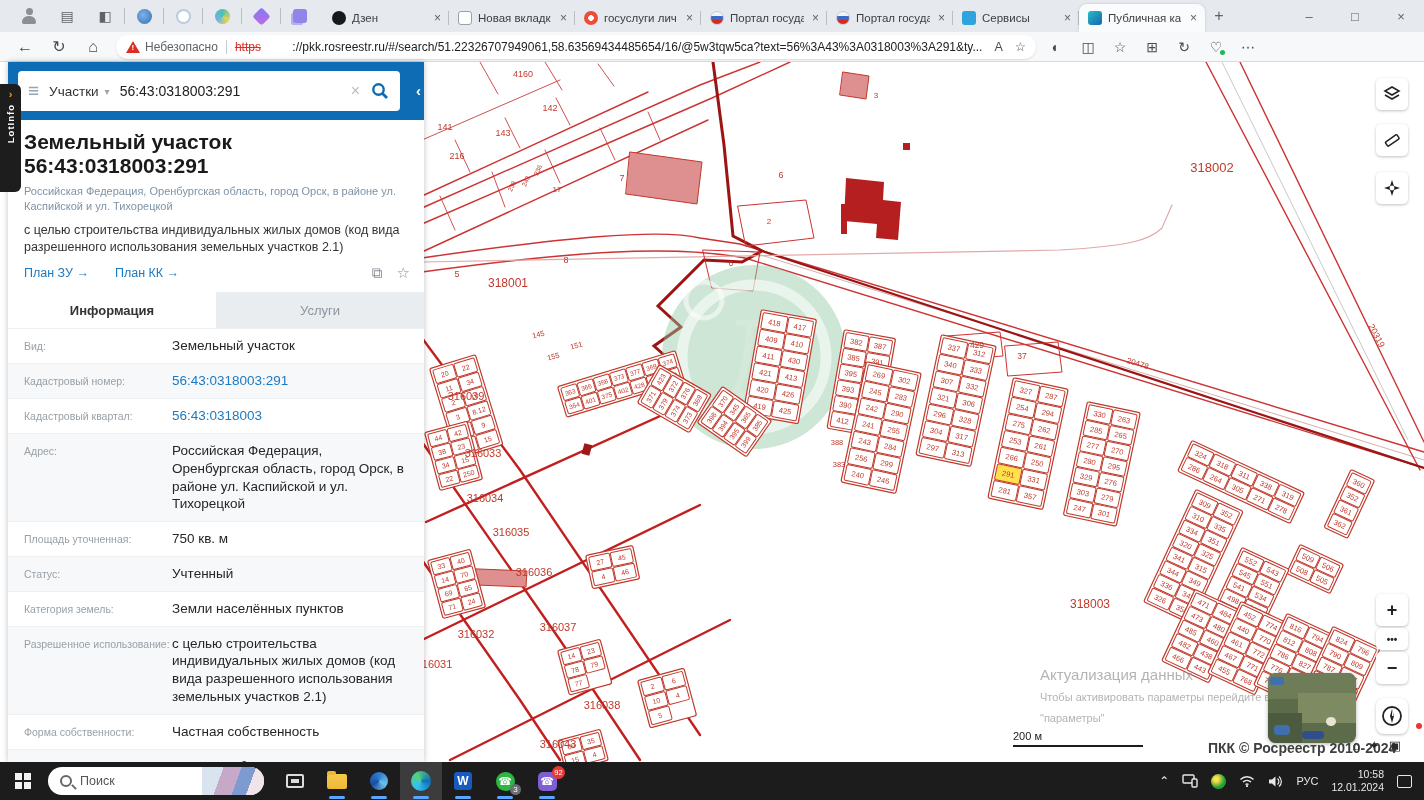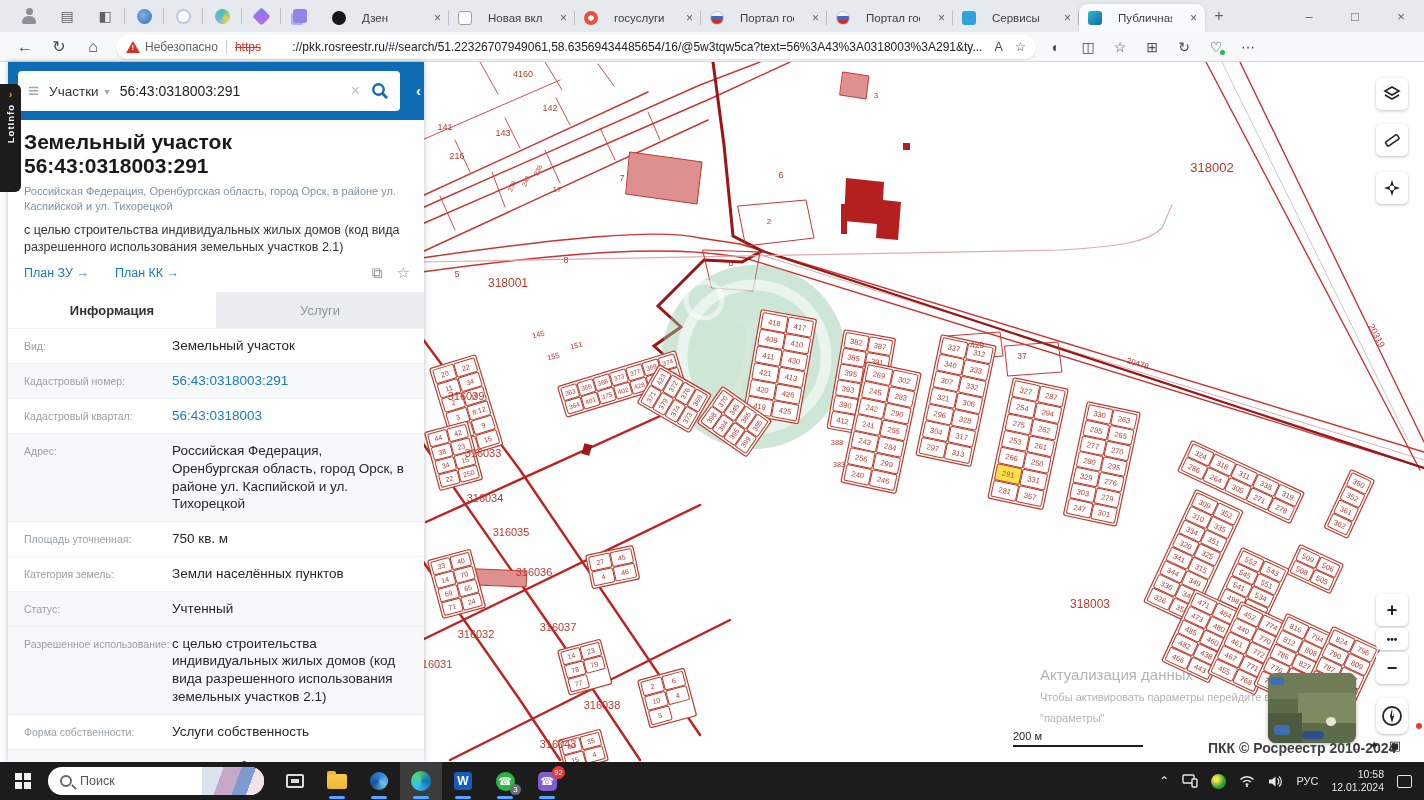--- a/index.html
+++ b/index.html
@@ -16,21 +16,21 @@
   .pi-avatar::before{content:"";position:absolute;left:5px;top:0;width:7px;height:7px;border-radius:50%;background:#8b9096;}
   .pi-avatar::after{content:"";position:absolute;left:1px;top:8px;width:14px;height:8px;border-radius:7px 7px 2px 2px;background:#8b9096;}
   .pi-glyph { font-size:14px; color:#5f6368; }
   .pi-dot { width:15px;height:15px;border-radius:50%; }
   .pi-blue{background:radial-gradient(circle at 40% 40%,#7fb2e8,#2f6fb3);}
   .pi-clock{background:#fff;border:2px solid #b9cbe0;}
   .pi-copilot{background:conic-gradient(#49c0b6,#e8d34d,#6fb3e0,#49c0b6);}
   .pi-gem{width:13px;height:13px;background:linear-gradient(135deg,#7f7bf0,#c06ae8);transform:rotate(45deg);border-radius:3px;}
   .pi-apps{width:14px;height:14px;background:#8f86e8;border-radius:3px;box-shadow:-3px 3px 0 -1px #b4aef2;}
   .tabs { display:flex; align-items:flex-end; height:32px; margin-left:4px; }
-  .tab { width:126px; height:28px; display:flex; align-items:center; gap:16px;
+  .tab { width:126px; height:28px; display:flex; align-items:center; gap:6px;
     padding:0 6px 0 9px; color:#3c4043; font-size:11.5px; position:relative; }
   .tab .sep{position:absolute; right:0; top:7px; width:1px; height:14px; background:#b9bec4;}
   .tab.active { background:#fafbfc; border-radius:8px 8px 0 0; box-shadow:0 0 3px rgba(0,0,0,.15); }
   .tab .title { flex:1; white-space:nowrap; overflow:hidden; }
   .tab .x { color:#5f6368; font-size:12px; padding:0 2px; }
   .fav { width:14px; height:14px; flex:none; border-radius:50%; }
   .fav-dzen{background:#17181a;}
   .fav-newtab{background:#fff;border:1px solid #9aa0a6;border-radius:3px;}
   .fav-gosuslugi{background:radial-gradient(circle at 50% 50%,#fff 28%,#ee4c37 30%);}
   .fav-portal{background:linear-gradient(#f4f4f4 34%,#3a6bc9 34% 67%,#d52b1e 67%);border:1px solid #c6c9cd;}
@@ -1024,35 +1024,35 @@
             <div class="fval link">56:43:0318003</div>
           </div>
           <div class="frow alt">
             <div class="flabel">Адрес:</div>
             <div class="fval">Российская Федерация, Оренбургская область, город Орск, в районе ул. Каспийской и ул. Тихорецкой</div>
           </div>
           <div class="frow">
             <div class="flabel">Площадь уточненная:</div>
             <div class="fval">750 кв. м</div>
           </div>
+          <div class="frow alt">
+            <div class="flabel">Статус:</div>
+            <div class="fval">Учтенный</div>
+          </div>
           <div class="frow">
             <div class="flabel">Категория земель:</div>
             <div class="fval">Земли населённых пунктов</div>
-          </div>
-          <div class="frow alt">
-            <div class="flabel">Статус:</div>
-            <div class="fval">Учтенный</div>
           </div>
           <div class="frow alt">
             <div class="flabel">Разрешенное использование:</div>
             <div class="fval">с целью строительства индивидуальных жилых домов (код вида разрешенного использования земельных участков 2.1)</div>
           </div>
           <div class="frow">
             <div class="flabel">Форма собственности:</div>
-            <div class="fval">Услуги собственность</div>
+            <div class="fval">Частная собственность</div>
           </div>
           <div class="frow alt">
             <div class="flabel">Кадастровая стоимость:</div>
             <div class="fval">284 055 руб.</div>
           </div>
           <div class="frow">
             <div class="flabel">дата определения:</div>
             <div class="fval">01.01.2022</div>
           </div>
         </div>

